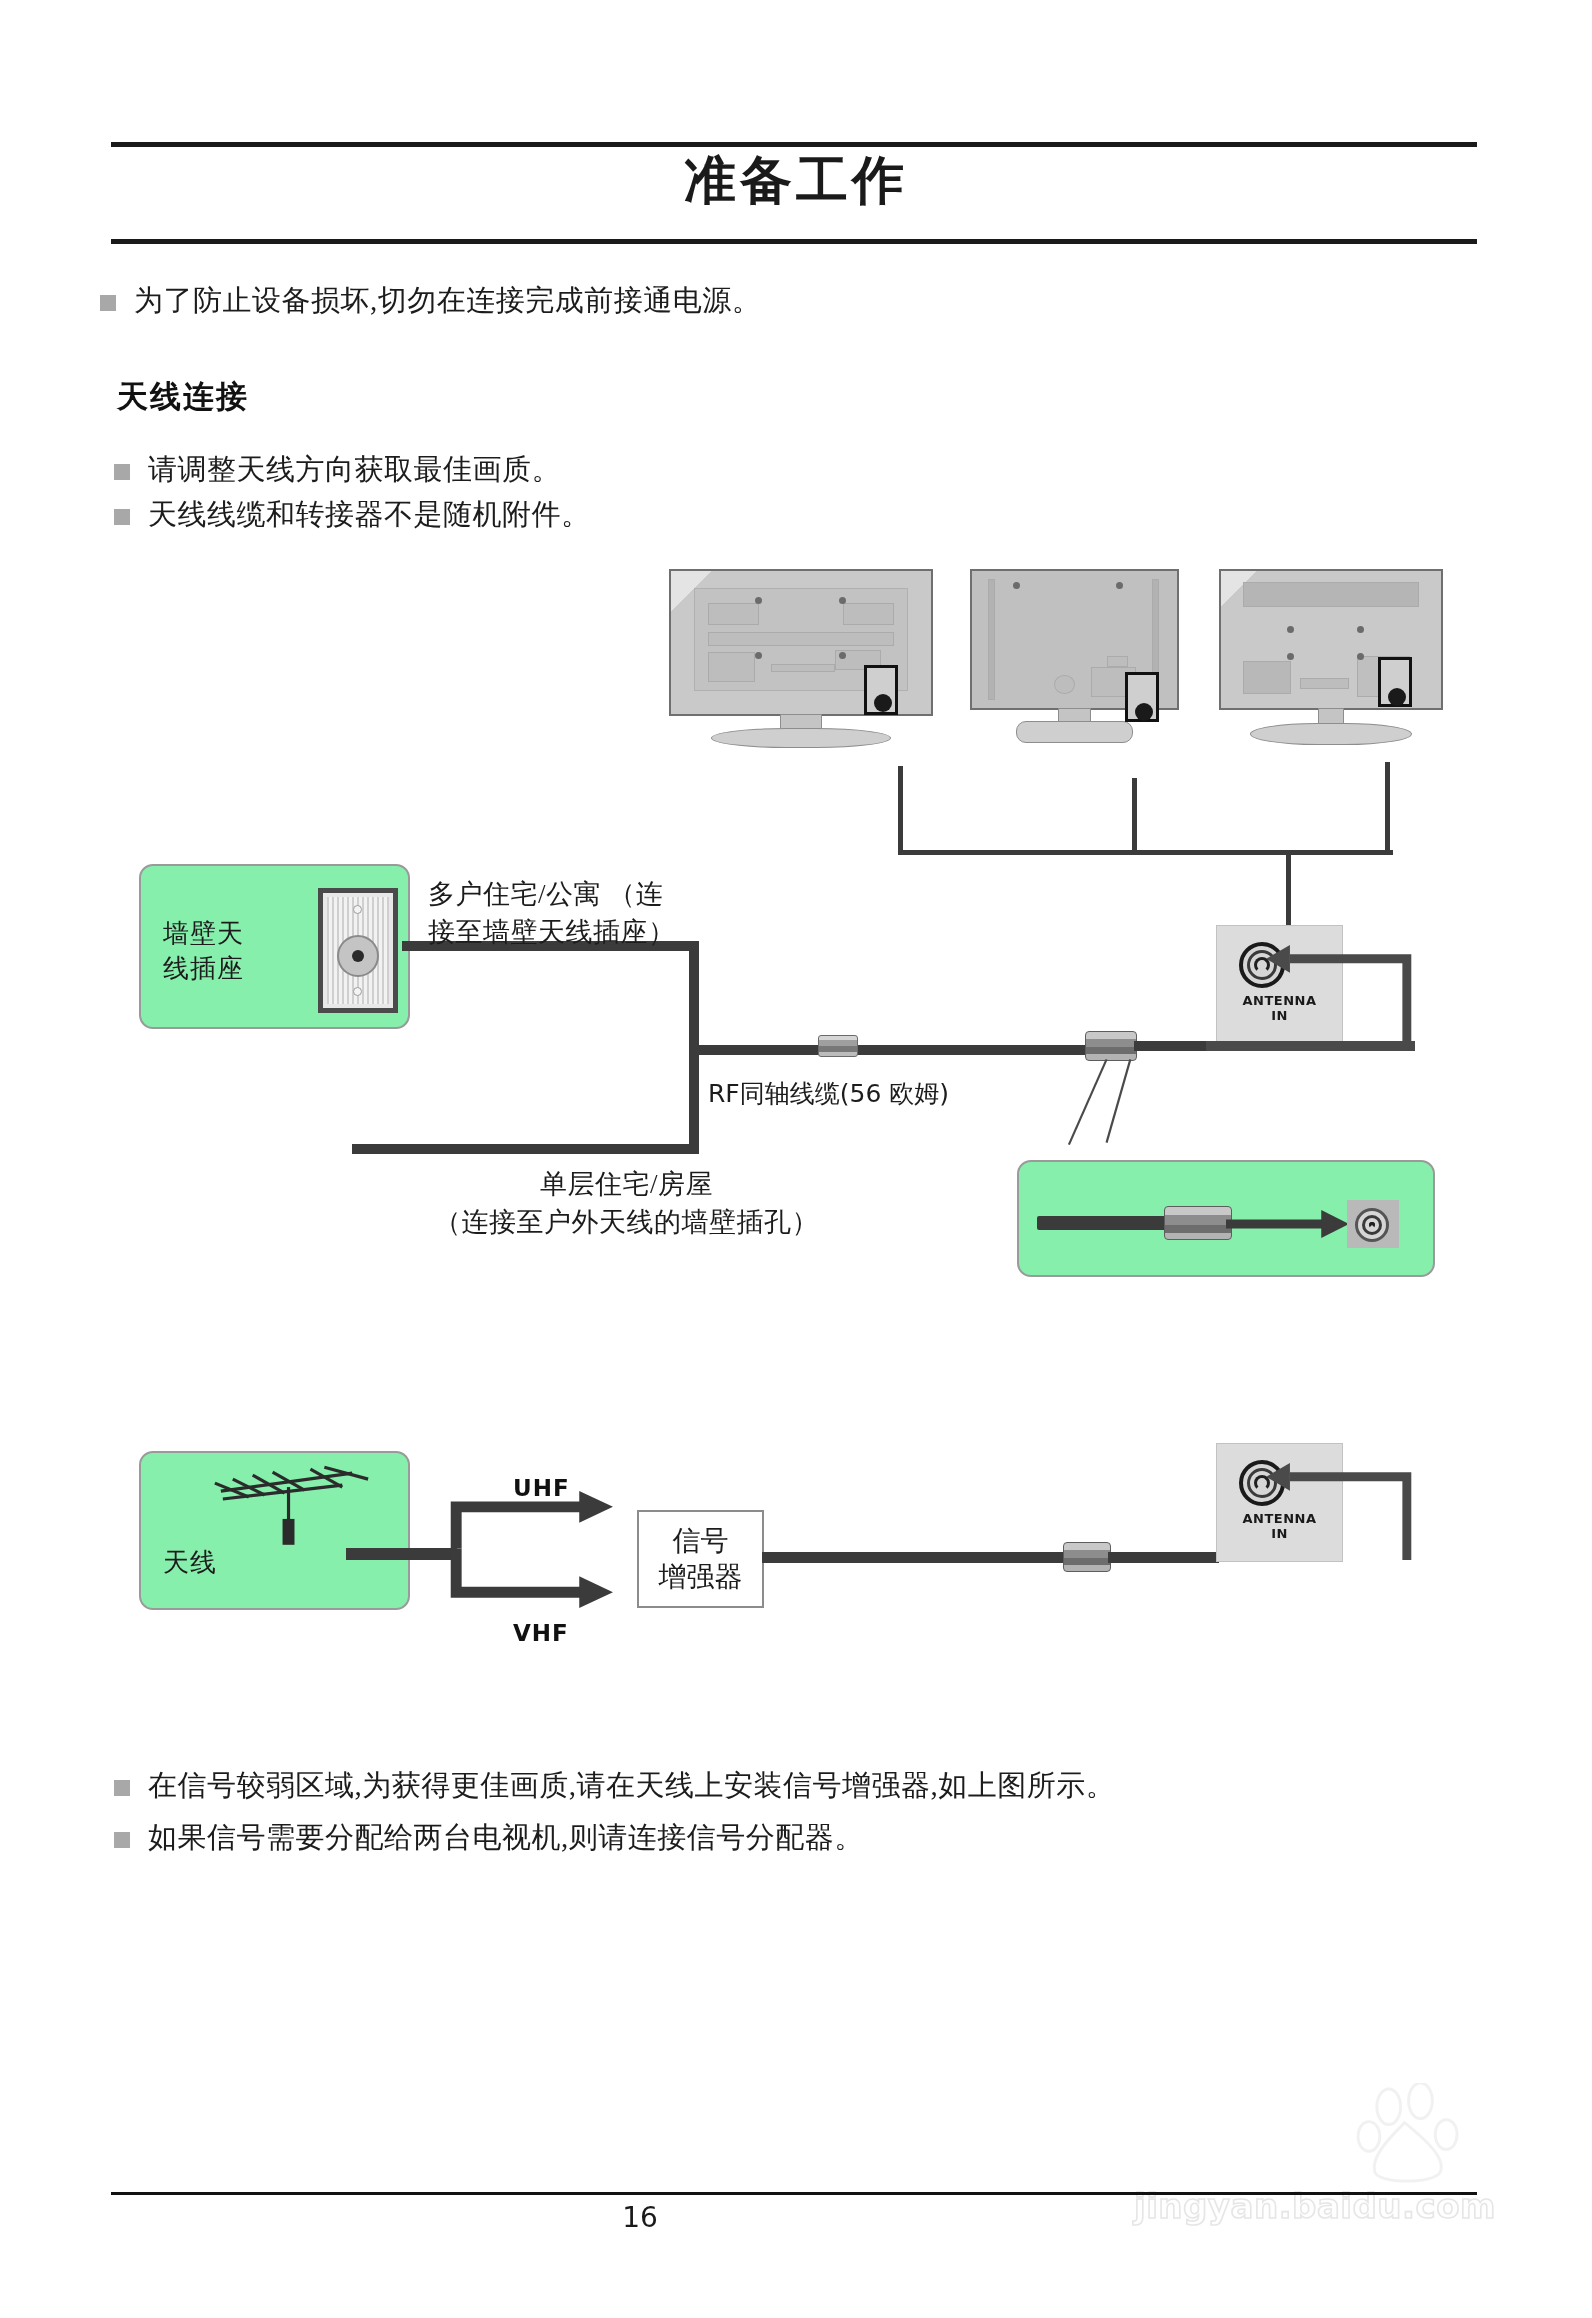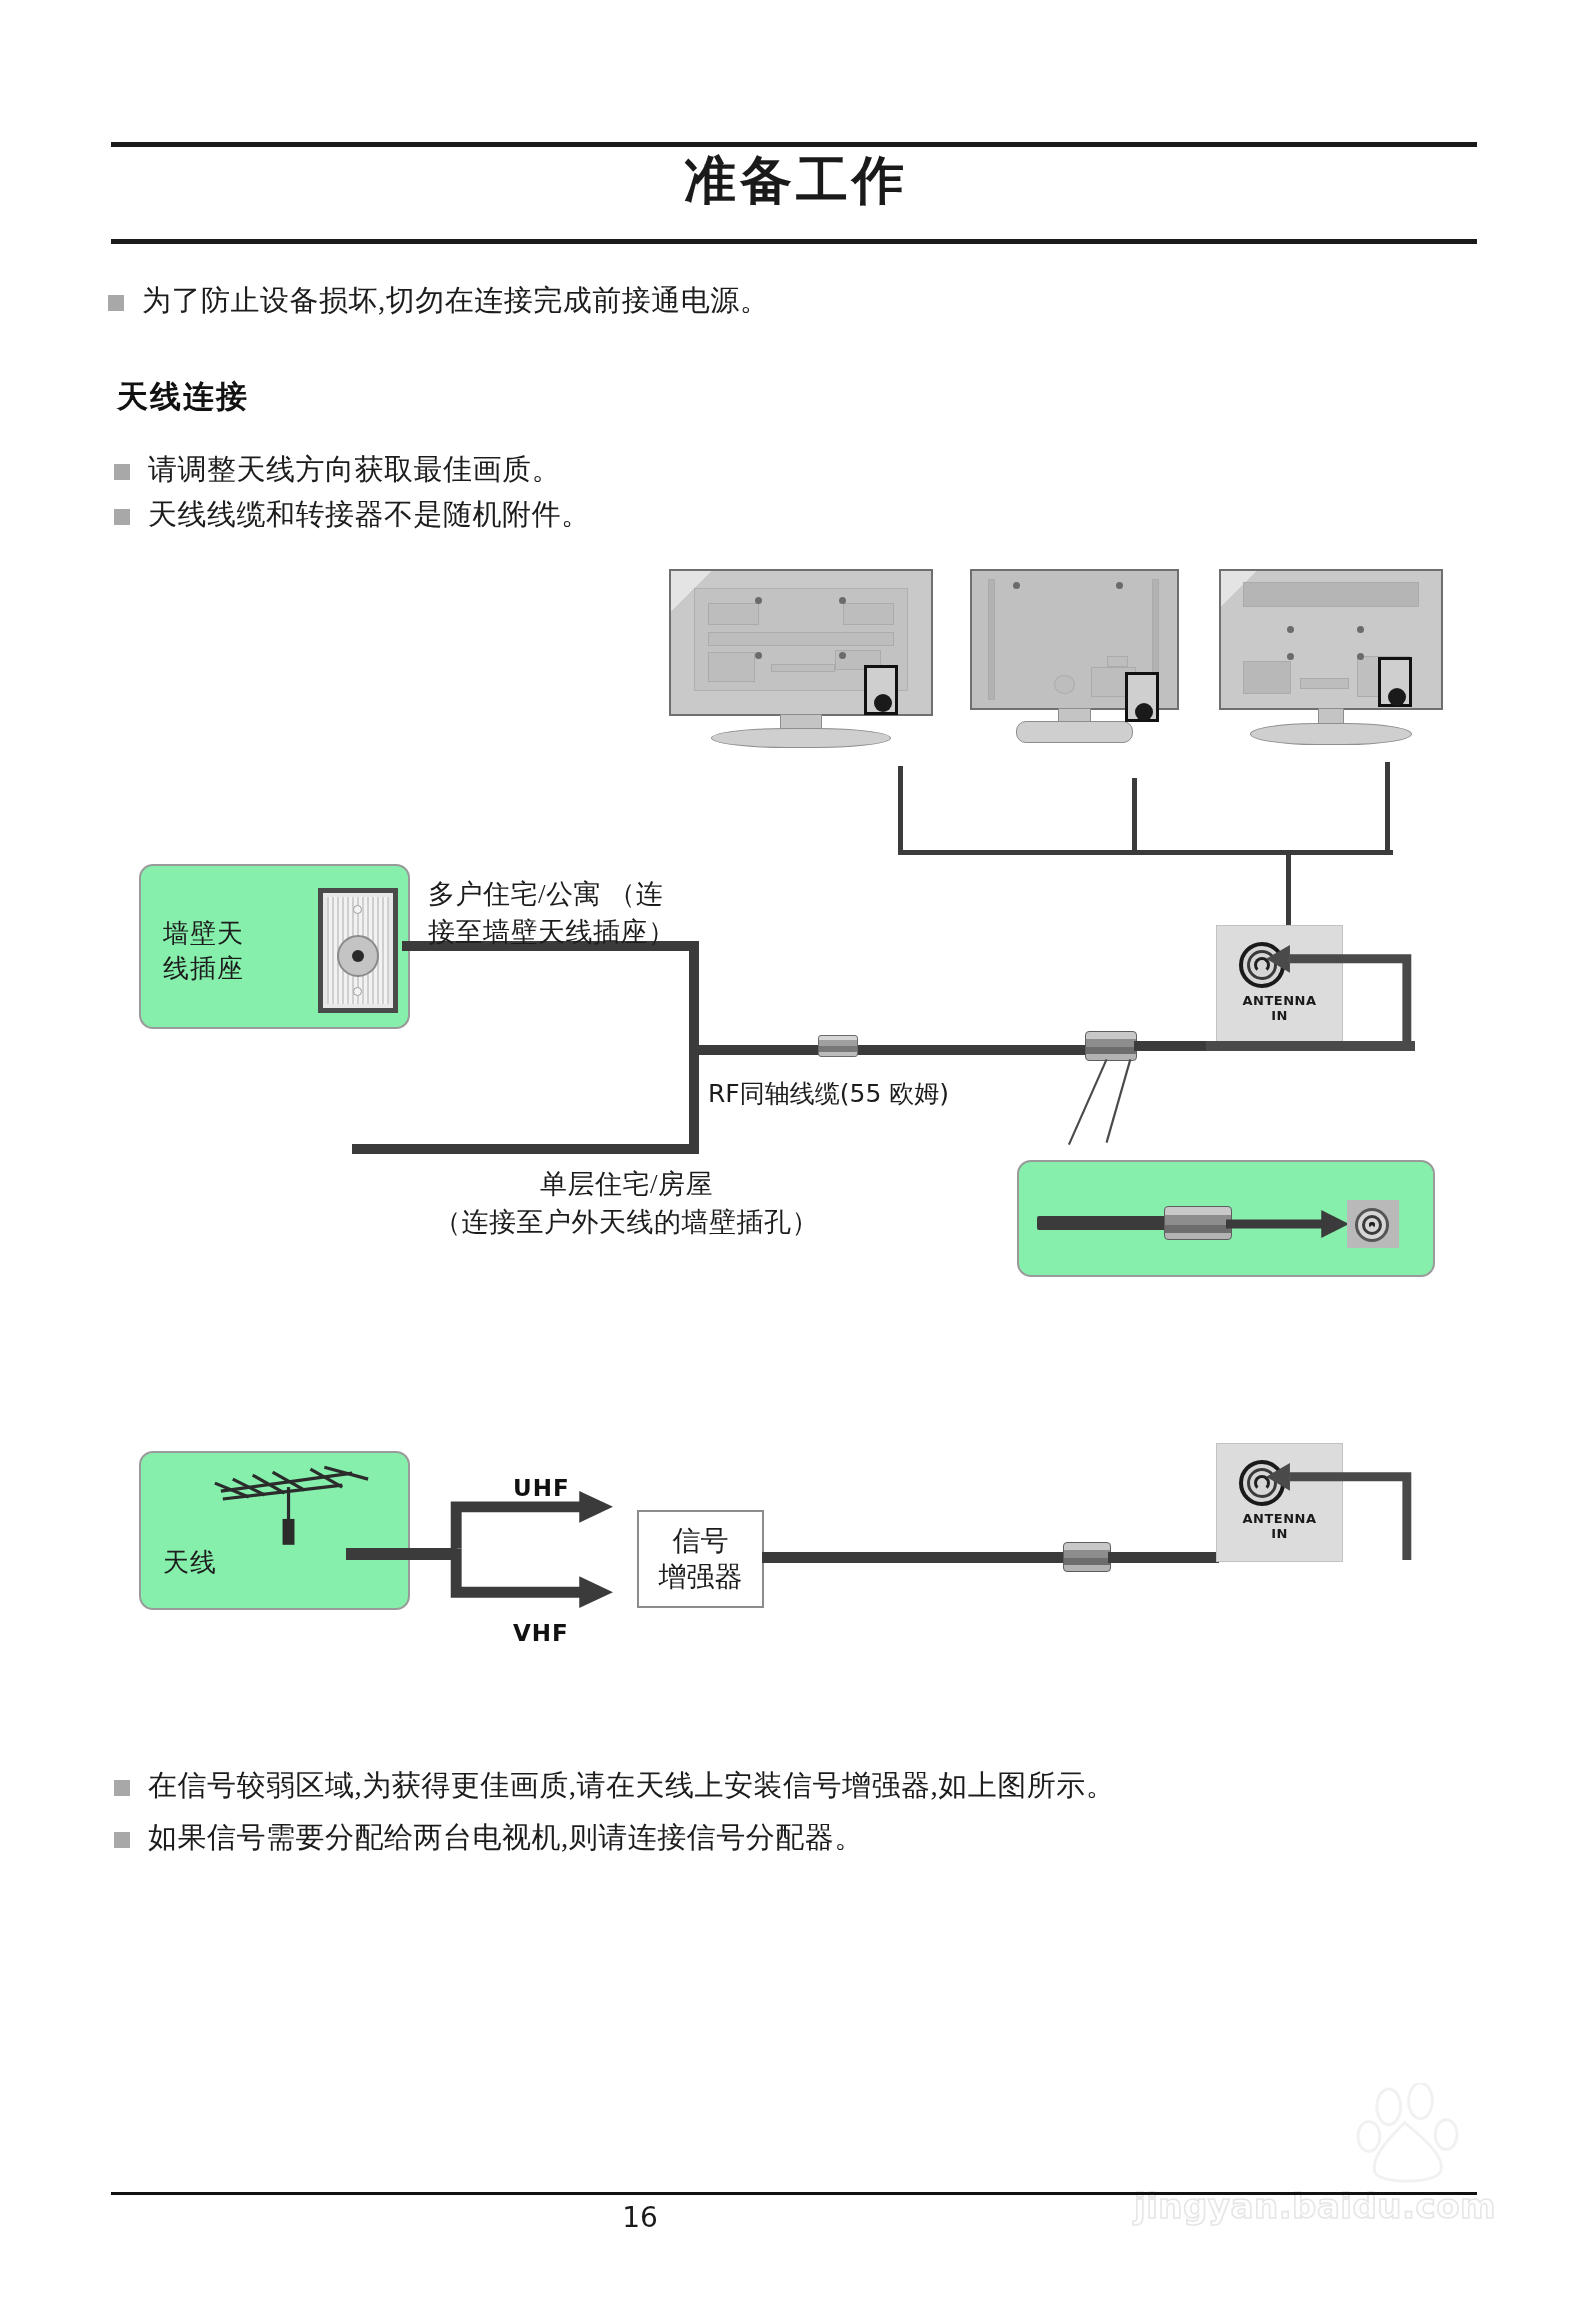--- a/index.html
+++ b/index.html
@@ -37,21 +37,21 @@
   .bullet-sq {
     width: 16px; height: 16px; background: #a8a8a8; flex: 0 0 auto;
     margin-top: 14px; margin-right: 18px;
   }
   .bullet-text {
     font-family: "Liberation Serif", "DejaVu Serif", serif;
     font-size: 29px; line-height: 1.35; color: #1c1c1c;
     letter-spacing: 0.5px; white-space: nowrap;
   }
 
-  .b-warn   { left: 108px; top: 281px; }
+  .b-warn   { left: 100px; top: 281px; }
   .sec-head {
     position: absolute; left: 117px; top: 376px;
     font-family: "DejaVu Sans", "Liberation Sans", sans-serif;
     font-weight: 700; font-size: 31px; letter-spacing: 2px; color: #111;
   }
   .b-ant1 { left: 114px; top: 450px; }
   .b-ant2 { left: 114px; top: 495px; }
   .b-bot1 { left: 114px; top: 1766px; }
   .b-bot2 { left: 114px; top: 1818px; }
 
@@ -321,21 +321,21 @@
   <div class="wire" style="left:689px;top:1045px;width:416px;height:10px;"></div>
   <div class="ferrule" style="left:818px;top:1035px;width:40px;height:22px;border-radius:3px"></div>
   <div class="ferrule2" style="left:1085px;top:1031px;width:52px;height:30px;border-radius:4px"></div>
   <div class="wire" style="left:1134px;top:1041px;width:72px;height:10px;"></div>
 
   <div class="diag-label" style="left:428px;top:876px;">
     <div>多户住宅/公寓 （连</div>
     <div>接至墙壁天线插座）</div>
   </div>
 
-  <div class="diag-label-sans" style="left:708px;top:1077px;">RF同轴线缆(55 欧姆)</div>
+  <div class="diag-label-sans" style="left:708px;top:1077px;">RF同轴线缆(56 欧姆)</div>
 
   <div class="diag-label" style="left:434px;top:1166px;text-align:center">
     <div>单层住宅/房屋</div>
     <div>（连接至户外天线的墙壁插孔）</div>
   </div>
 
   <div class="jackpanel" style="left:1216px;top:925px;width:127px;height:119px;">
     <div class="jack-ring" style="left:22px;top:16px;width:46px;height:46px;"></div>
     <div class="jack-caption" style="top:68px;">
       <div>ANTENNA</div>

